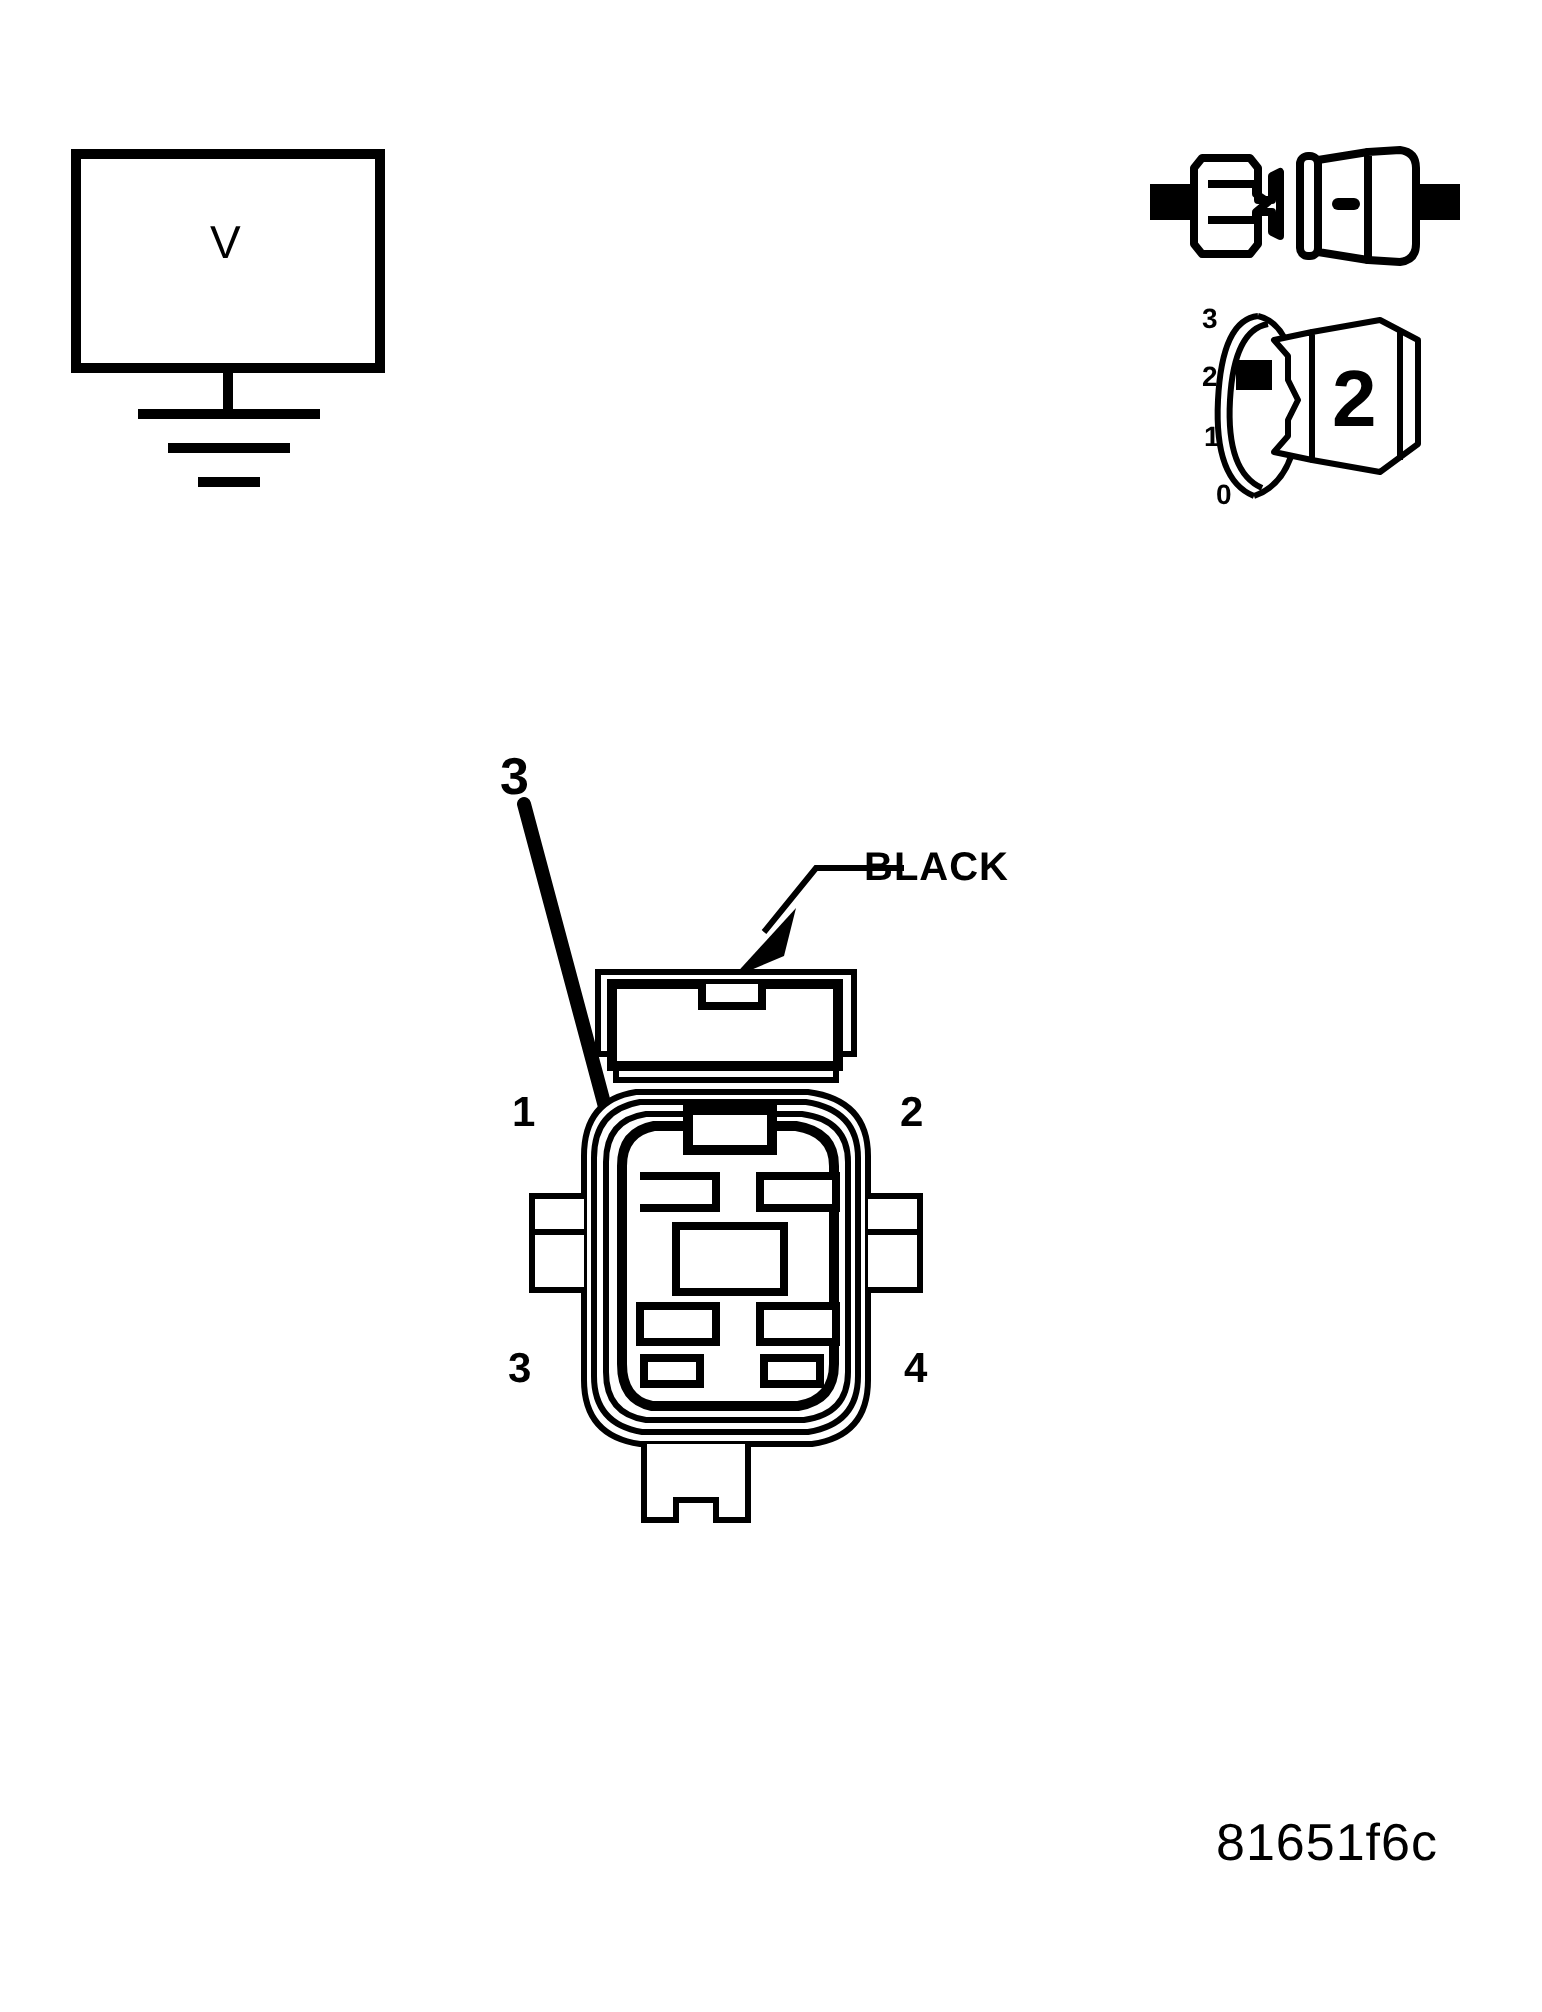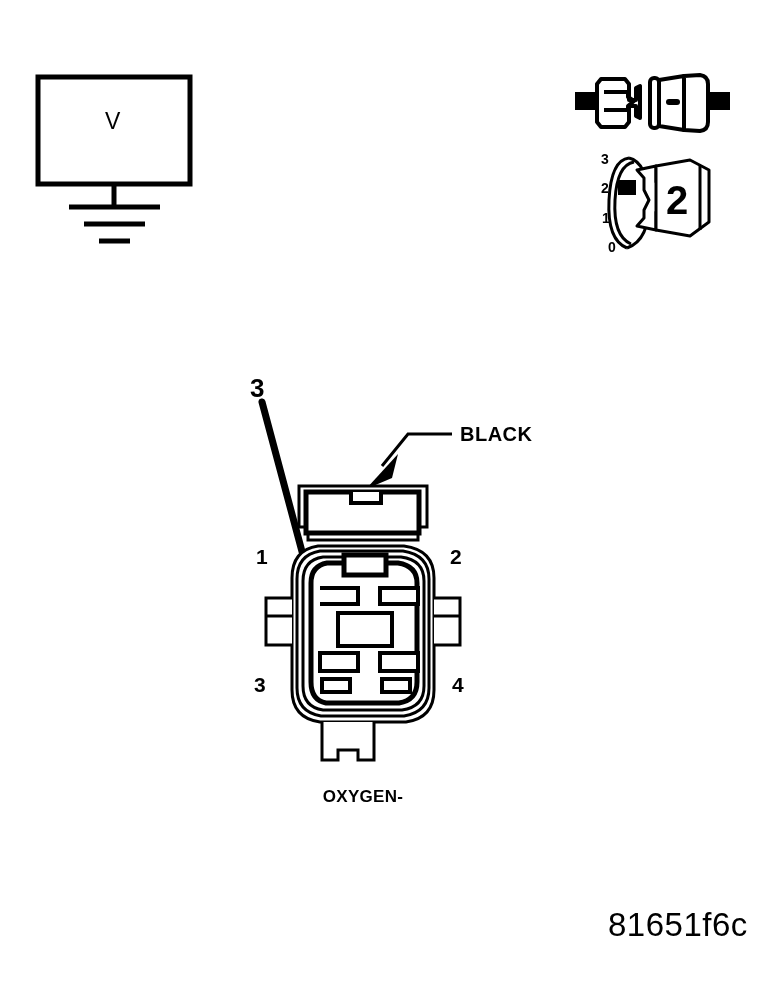--- a/index.html
+++ b/index.html
@@ -58,21 +58,21 @@
     font-size: 26px;
     font-weight: 700;
   }
   .component-name {
     font-size: 17px;
     font-weight: 700;
     text-align: center;
     letter-spacing: 0.3px;
   }
   .fig-code {
-    font-size: 33px;
+    font-size: 26px;
     font-weight: 400;
     letter-spacing: 0.5px;
   }
   .name-block {
     position: absolute;
     width: 240px;
     text-align: center;
   }
   .name-block div {
     margin-bottom: 9px;
@@ -187,26 +187,25 @@
   <div class="txt meter-label" style="left:105px; top:110px;">V</div>
 
   <div class="txt dial-num" style="left:601px; top:152px;">3</div>
   <div class="txt dial-num" style="left:601px; top:181px;">2</div>
   <div class="txt dial-num" style="left:602px; top:211px;">1</div>
   <div class="txt dial-num" style="left:608px; top:240px;">0</div>
   <div class="txt dial-big" style="left:666px; top:180px;">2</div>
 
   <div class="txt callout-num" style="left:250px; top:375px;">3</div>
 
-  <div class="txt wire-label" style="left:460px; top:424px;">BLACK</div>
+  <div class="txt wire-label" style="left:432px; top:424px;">BLACK</div>
 
   <div class="txt pin-num" style="left:256px; top:546px;">1</div>
   <div class="txt pin-num" style="left:450px; top:546px;">2</div>
   <div class="txt pin-num" style="left:254px; top:674px;">3</div>
   <div class="txt pin-num" style="left:452px; top:674px;">4</div>
 
   <div class="name-block" style="left:243px; top:787px;">
-    <div class="component-name">OXYGEN-</div>
   </div>
 
   <div class="txt fig-code" style="left:608px; top:908px;">81651f6c</div>
 
 </div>
 
 </body></html>

